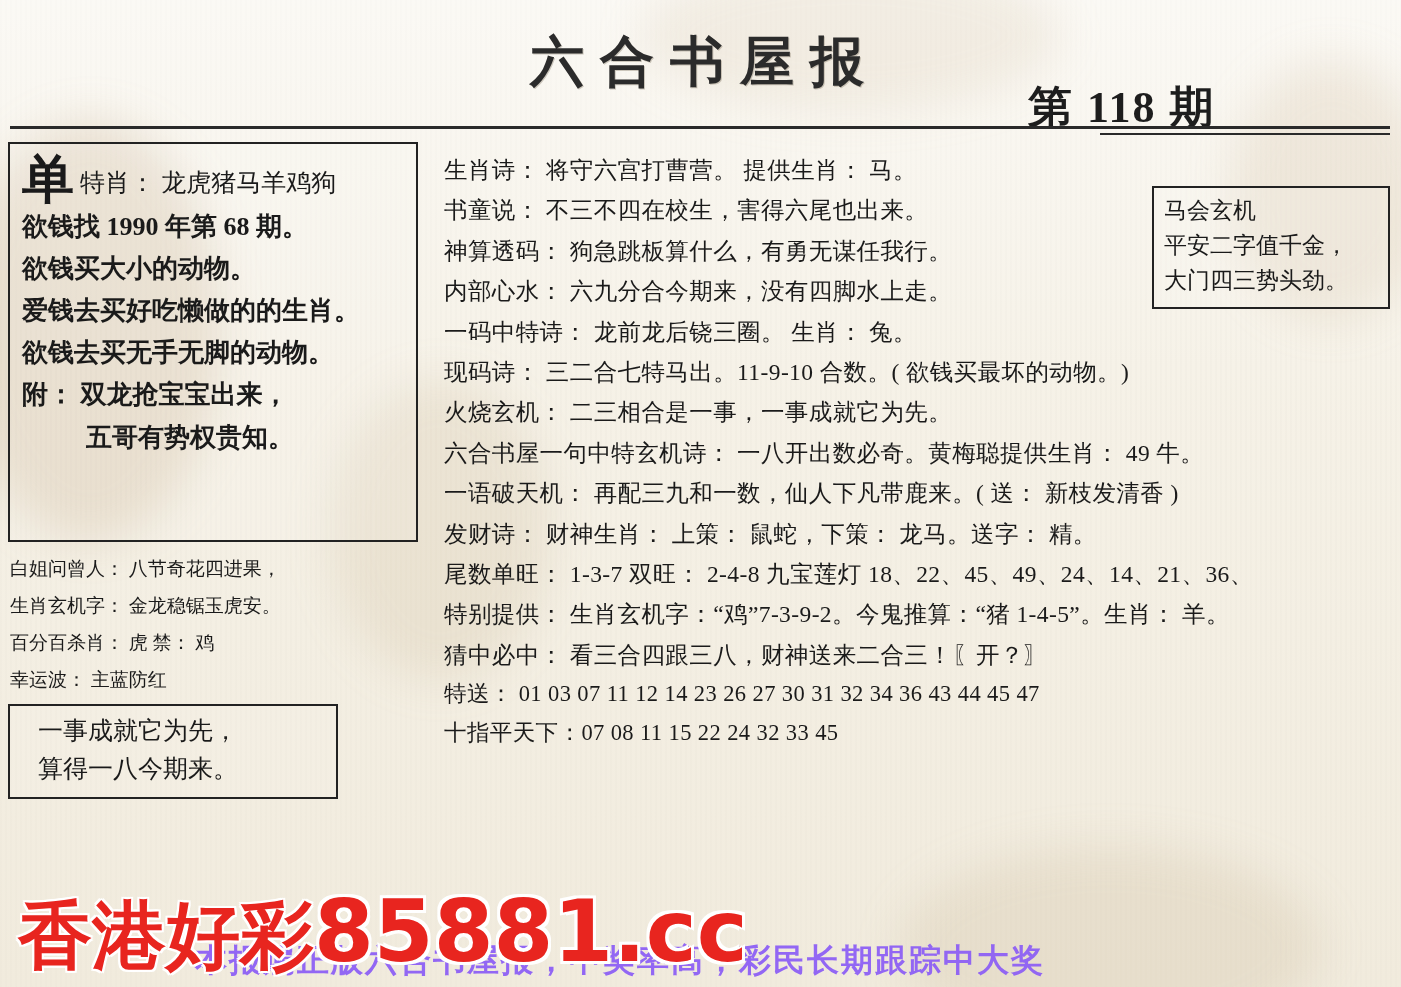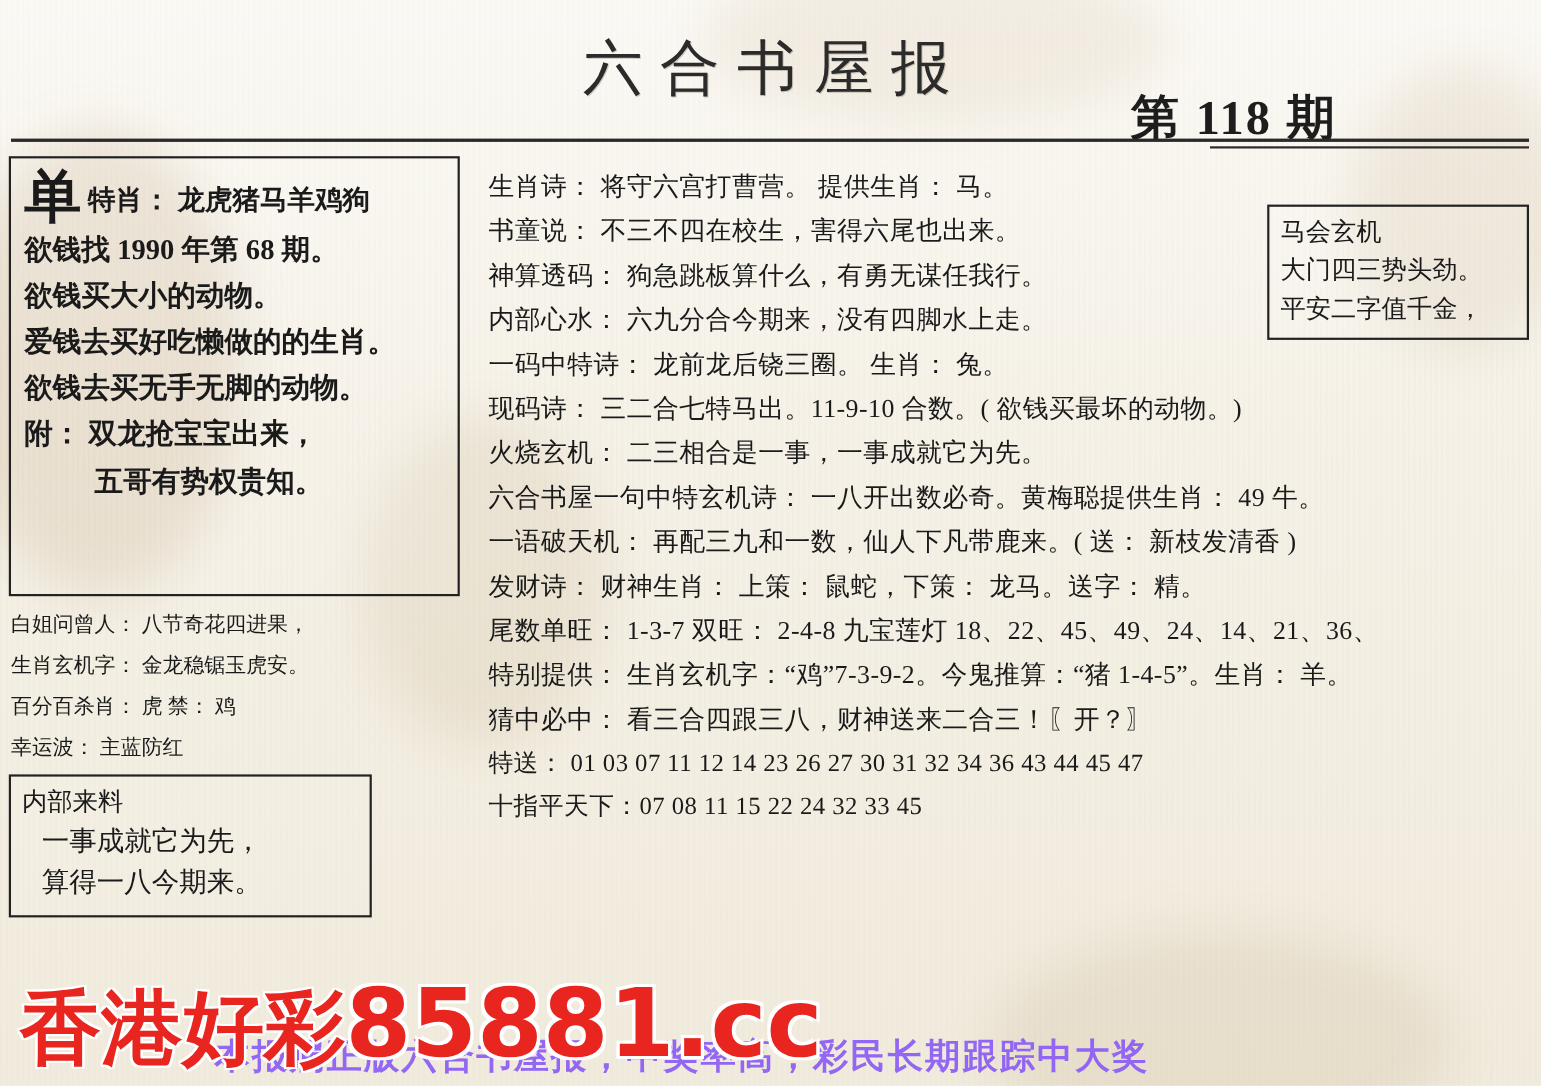--- a/index.html
+++ b/index.html
@@ -42,21 +42,21 @@
     left: 0; top: 0;
     width: 1401px;
     height: 128px;
   }
   .paper-title {
     position: absolute;
     left: 530px;
     top: 26px;
     font-size: 54px;
     letter-spacing: 16px;
-    font-weight: normal;
+    font-weight: bold;
     font-family: "Liberation Serif", "DejaVu Serif", serif;
     color: #2b2b2b;
     text-shadow: 1px 1px 0 rgba(120,110,90,0.35);
     white-space: nowrap;
   }
   .issue {
     position: absolute;
     left: 1028px;
     top: 78px;
     font-size: 44px;
@@ -103,21 +103,21 @@
     line-height: 1;
     display: inline-block;
     vertical-align: -6px;
     margin-right: 6px;
   }
   .lead-line {
     font-size: 25px;
     line-height: 1.05;
     white-space: nowrap;
   }
-  .lead-line .tx { font-size: 25px; font-weight: bold; }
+  .lead-line .tx { font-size: 25px; }
   .lrow {
     font-size: 26px;
     line-height: 1.62;
     white-space: nowrap;
     font-weight: bold;
   }
   .lrow.indent { padding-left: 64px; }
 
   .sub-lines {
     margin-top: 8px;
@@ -251,21 +251,20 @@
   </div>
 
   <div class="sub-lines">
     <div class="sub-line">白姐问曾人： 八节奇花四进果，</div>
     <div class="sub-line">生肖玄机字： 金龙稳锯玉虎安。</div>
     <div class="sub-line">百分百杀肖： 虎  禁： 鸡</div>
     <div class="sub-line">幸运波： 主蓝防红</div>
   </div>
 
   <div class="inner-box">
-    <div class="inner-title">内部来料</div>
     <div class="inner-row">一事成就它为先，</div>
     <div class="inner-row">算得一八今期来。</div>
   </div>
 </div>
 
 <div class="mid-col">
   <div class="mrow">生肖诗： 将守六宫打曹营。  提供生肖： 马。</div>
   <div class="mrow">书童说： 不三不四在校生，害得六尾也出来。</div>
   <div class="mrow">神算透码： 狗急跳板算什么，有勇无谋任我行。</div>
   <div class="mrow">内部心水： 六九分合今期来，没有四脚水上走。</div>
@@ -277,21 +276,21 @@
   <div class="mrow">发财诗： 财神生肖： 上策： 鼠蛇，下策： 龙马。送字： 精。</div>
   <div class="mrow">尾数单旺： 1-3-7 双旺： 2-4-8 九宝莲灯 18、22、45、49、24、14、21、36、</div>
   <div class="mrow">特别提供： 生肖玄机字：“鸡”7-3-9-2。今鬼推算：“猪 1-4-5”。生肖： 羊。</div>
   <div class="mrow">猜中必中： 看三合四跟三八，财神送来二合三！〖开？〗</div>
   <div class="mrow small">特送： 01 03 07 11 12 14 23 26 27 30 31 32 34 36 43 44 45 47</div>
   <div class="mrow small">十指平天下：07 08 11 15 22 24 32 33 45</div>
 </div>
 
 <div class="right-box">
   <div class="rrow">马会玄机</div>
+  <div class="rrow">平安二字值千金，</div>
   <div class="rrow">大门四三势头劲。</div>
-  <div class="rrow">平安二字值千金，</div>
 </div>
 
 <div class="slogan">本报属正版六合书屋报，中奖率高，彩民长期跟踪中大奖</div>
 
 <div class="wm">
   <span class="cn">香港好彩</span><span class="num">85881.cc</span>
 </div>
 
 </body></html>

